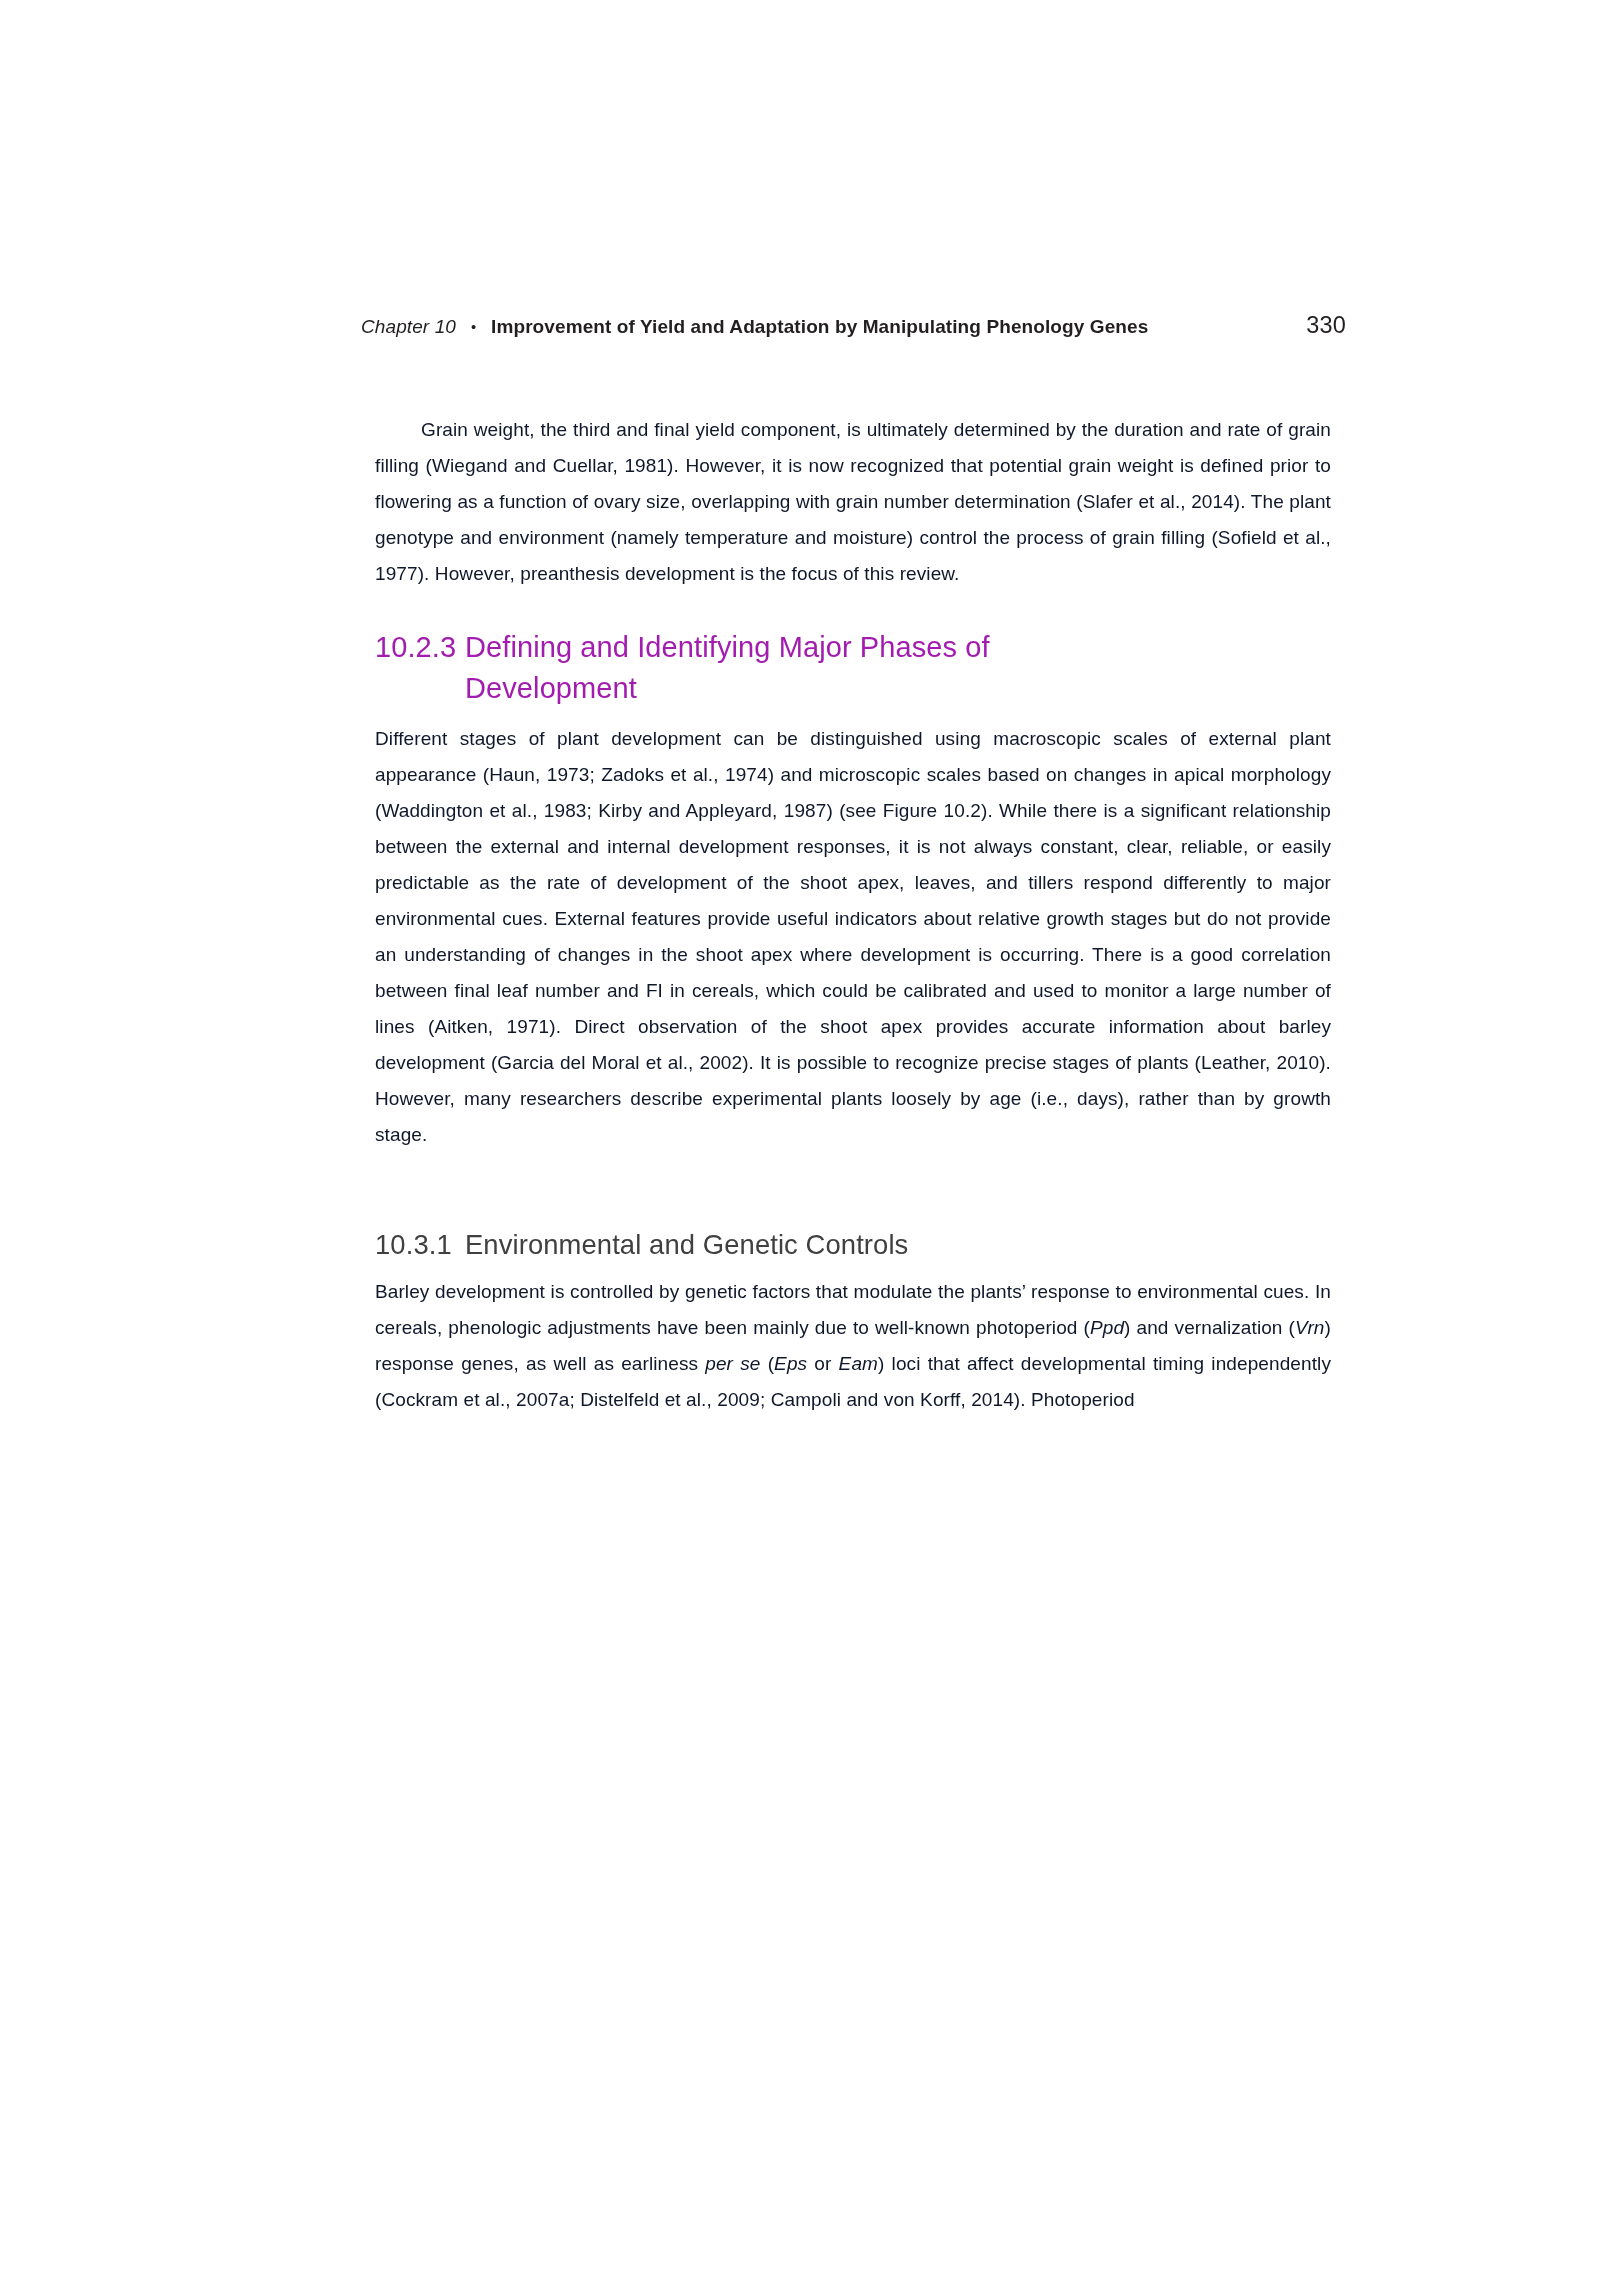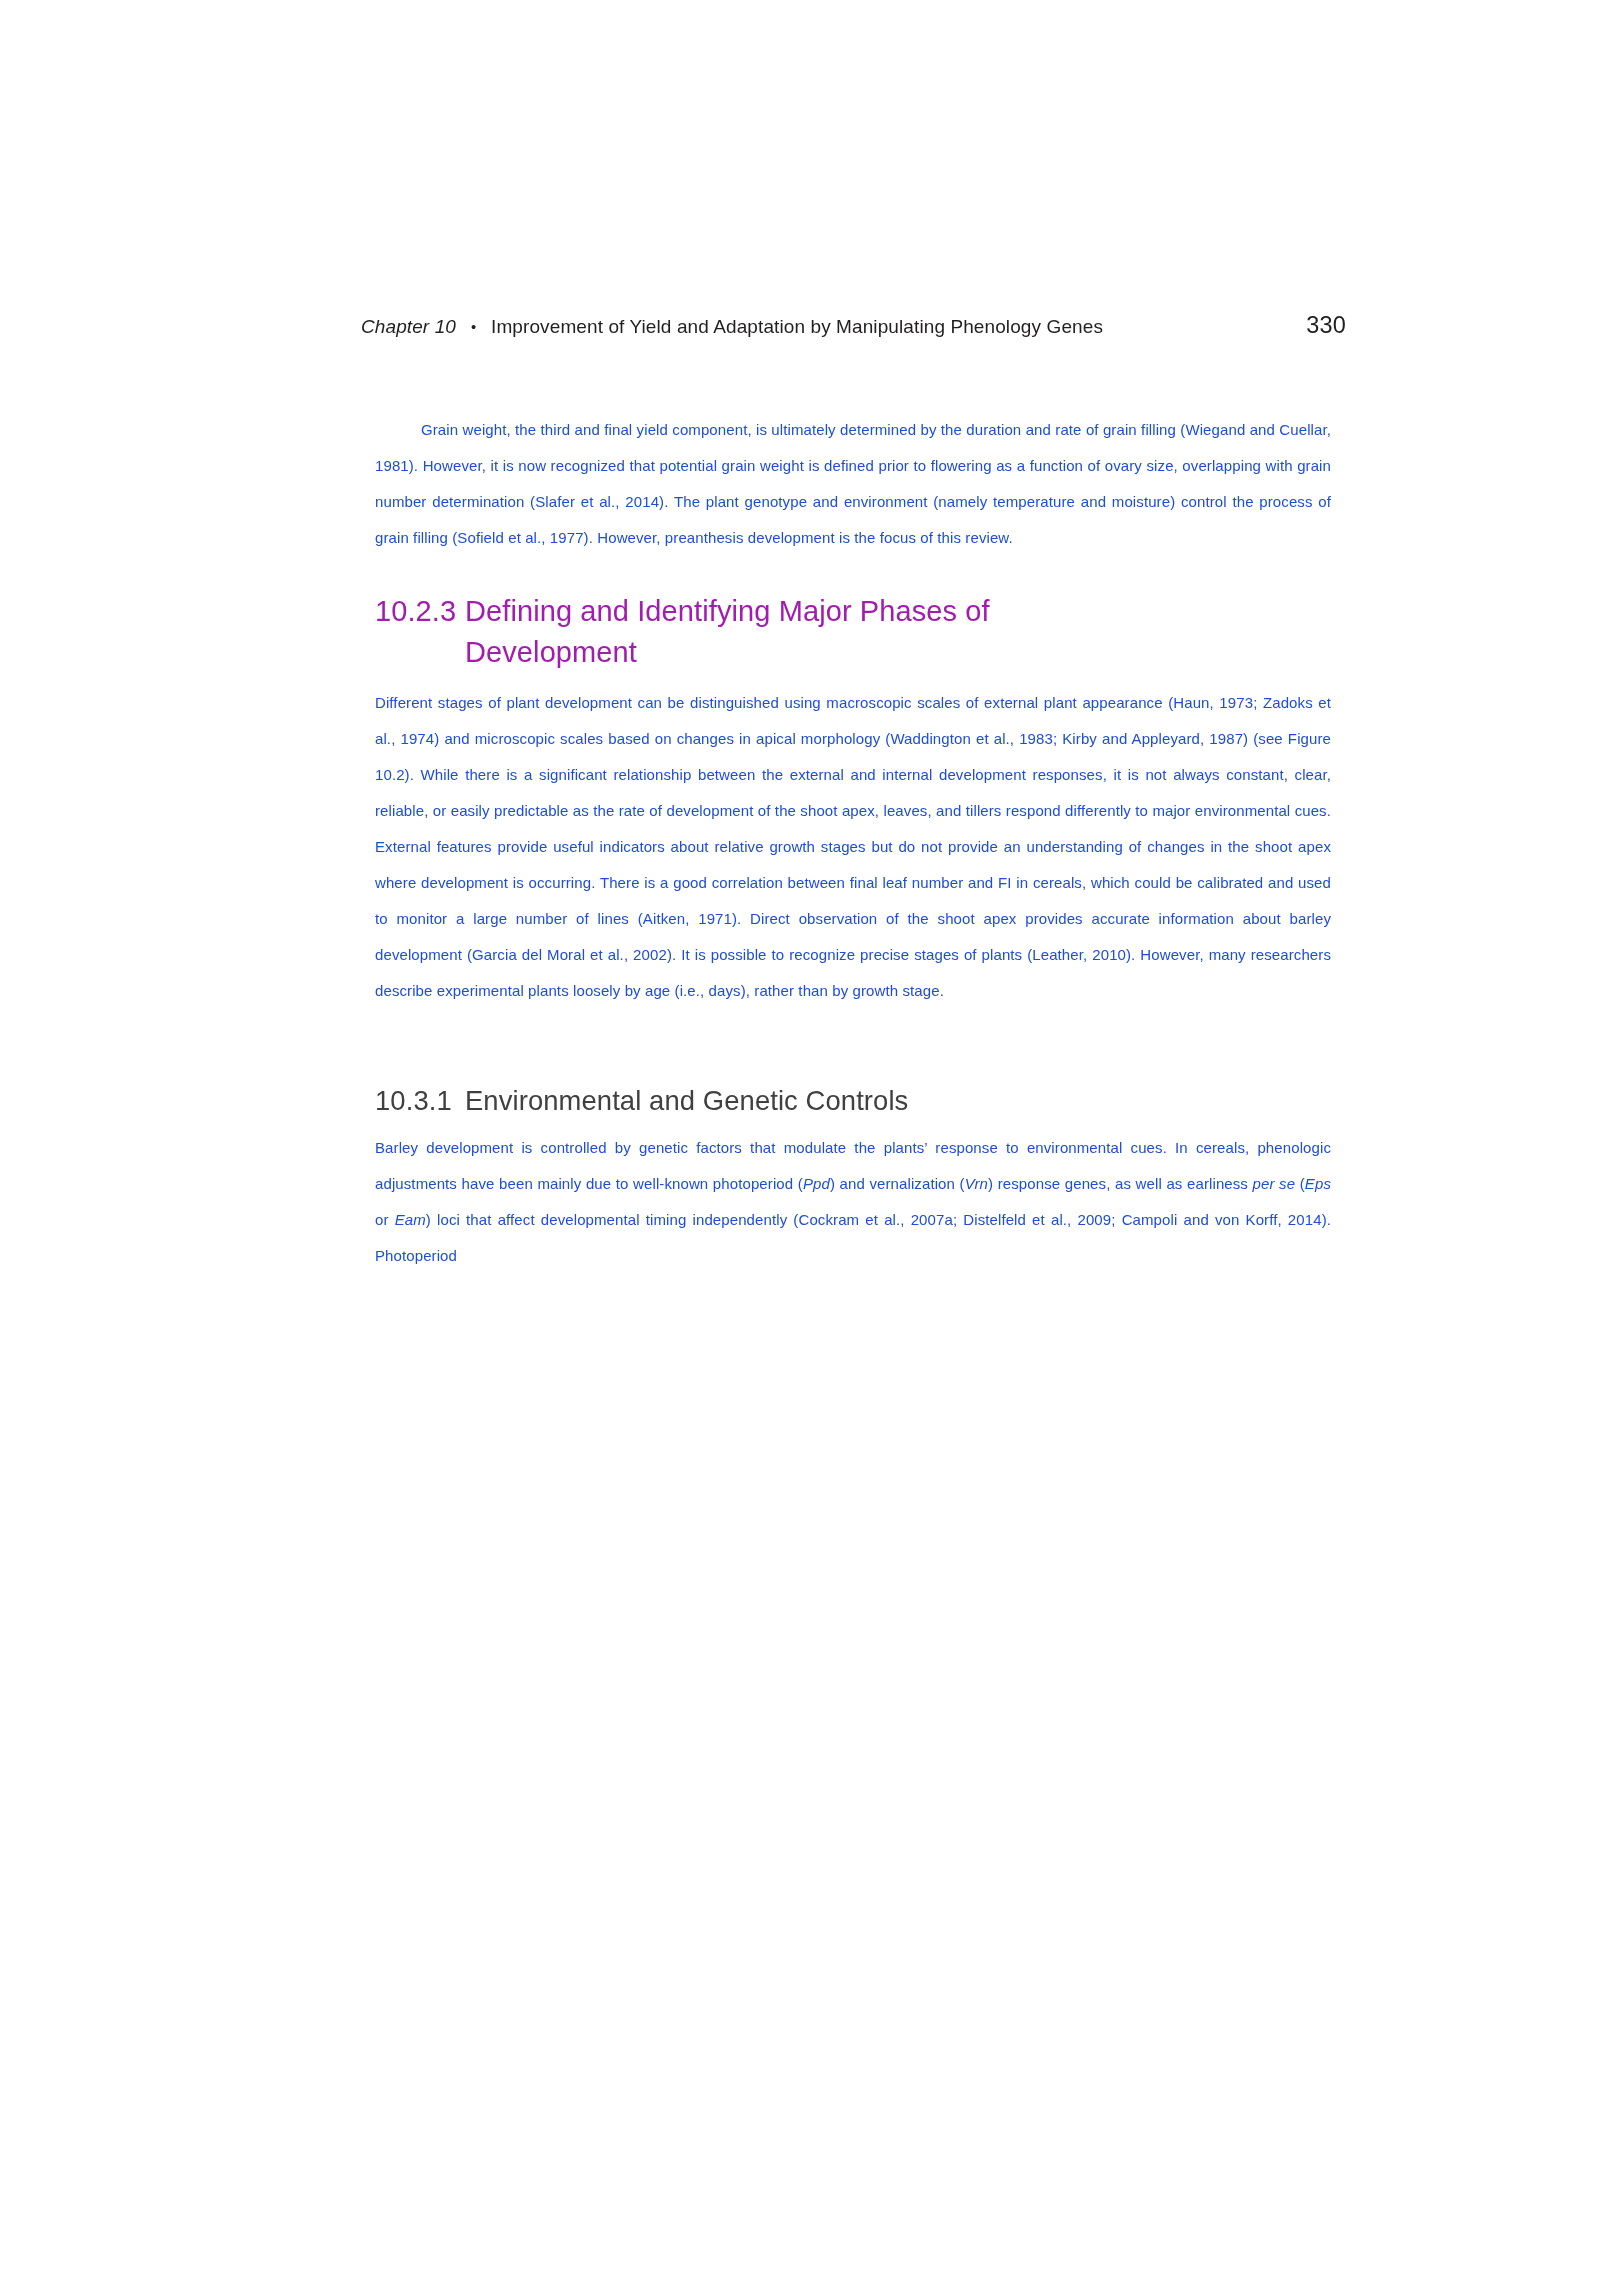--- a/index.html
+++ b/index.html
@@ -44,41 +44,42 @@
     font-size: 19px;
   }
   .rh-bullet {
     font-size: 14.7px;
     margin: 0 6.9px 0 6.9px;
     position: relative;
     top: -1px;
   }
   .rh-title {
     font-size: 19px;
+    font-weight: bold;
   }
   .rh-page {
     font-size: 23.5px;
     letter-spacing: 0.2px;
   }
 
   .content {
     position: absolute;
     left: 375px;
     top: 412px;
     width: 956px;
   }
 
   p.body {
     margin: 0;
-    font-size: 15px;
+    font-size: 19px;
     line-height: 36px;
     text-align: justify;
     text-justify: inter-word;
     letter-spacing: 0.1px;
-    color: #1d4ed8;
+    color: #0f172a;
   }
   p.body.indent {
     text-indent: 46px;
   }
 
   h2.sec {
     margin: 0;
     font-size: 29px;
     font-weight: 400;
     line-height: 41px;

